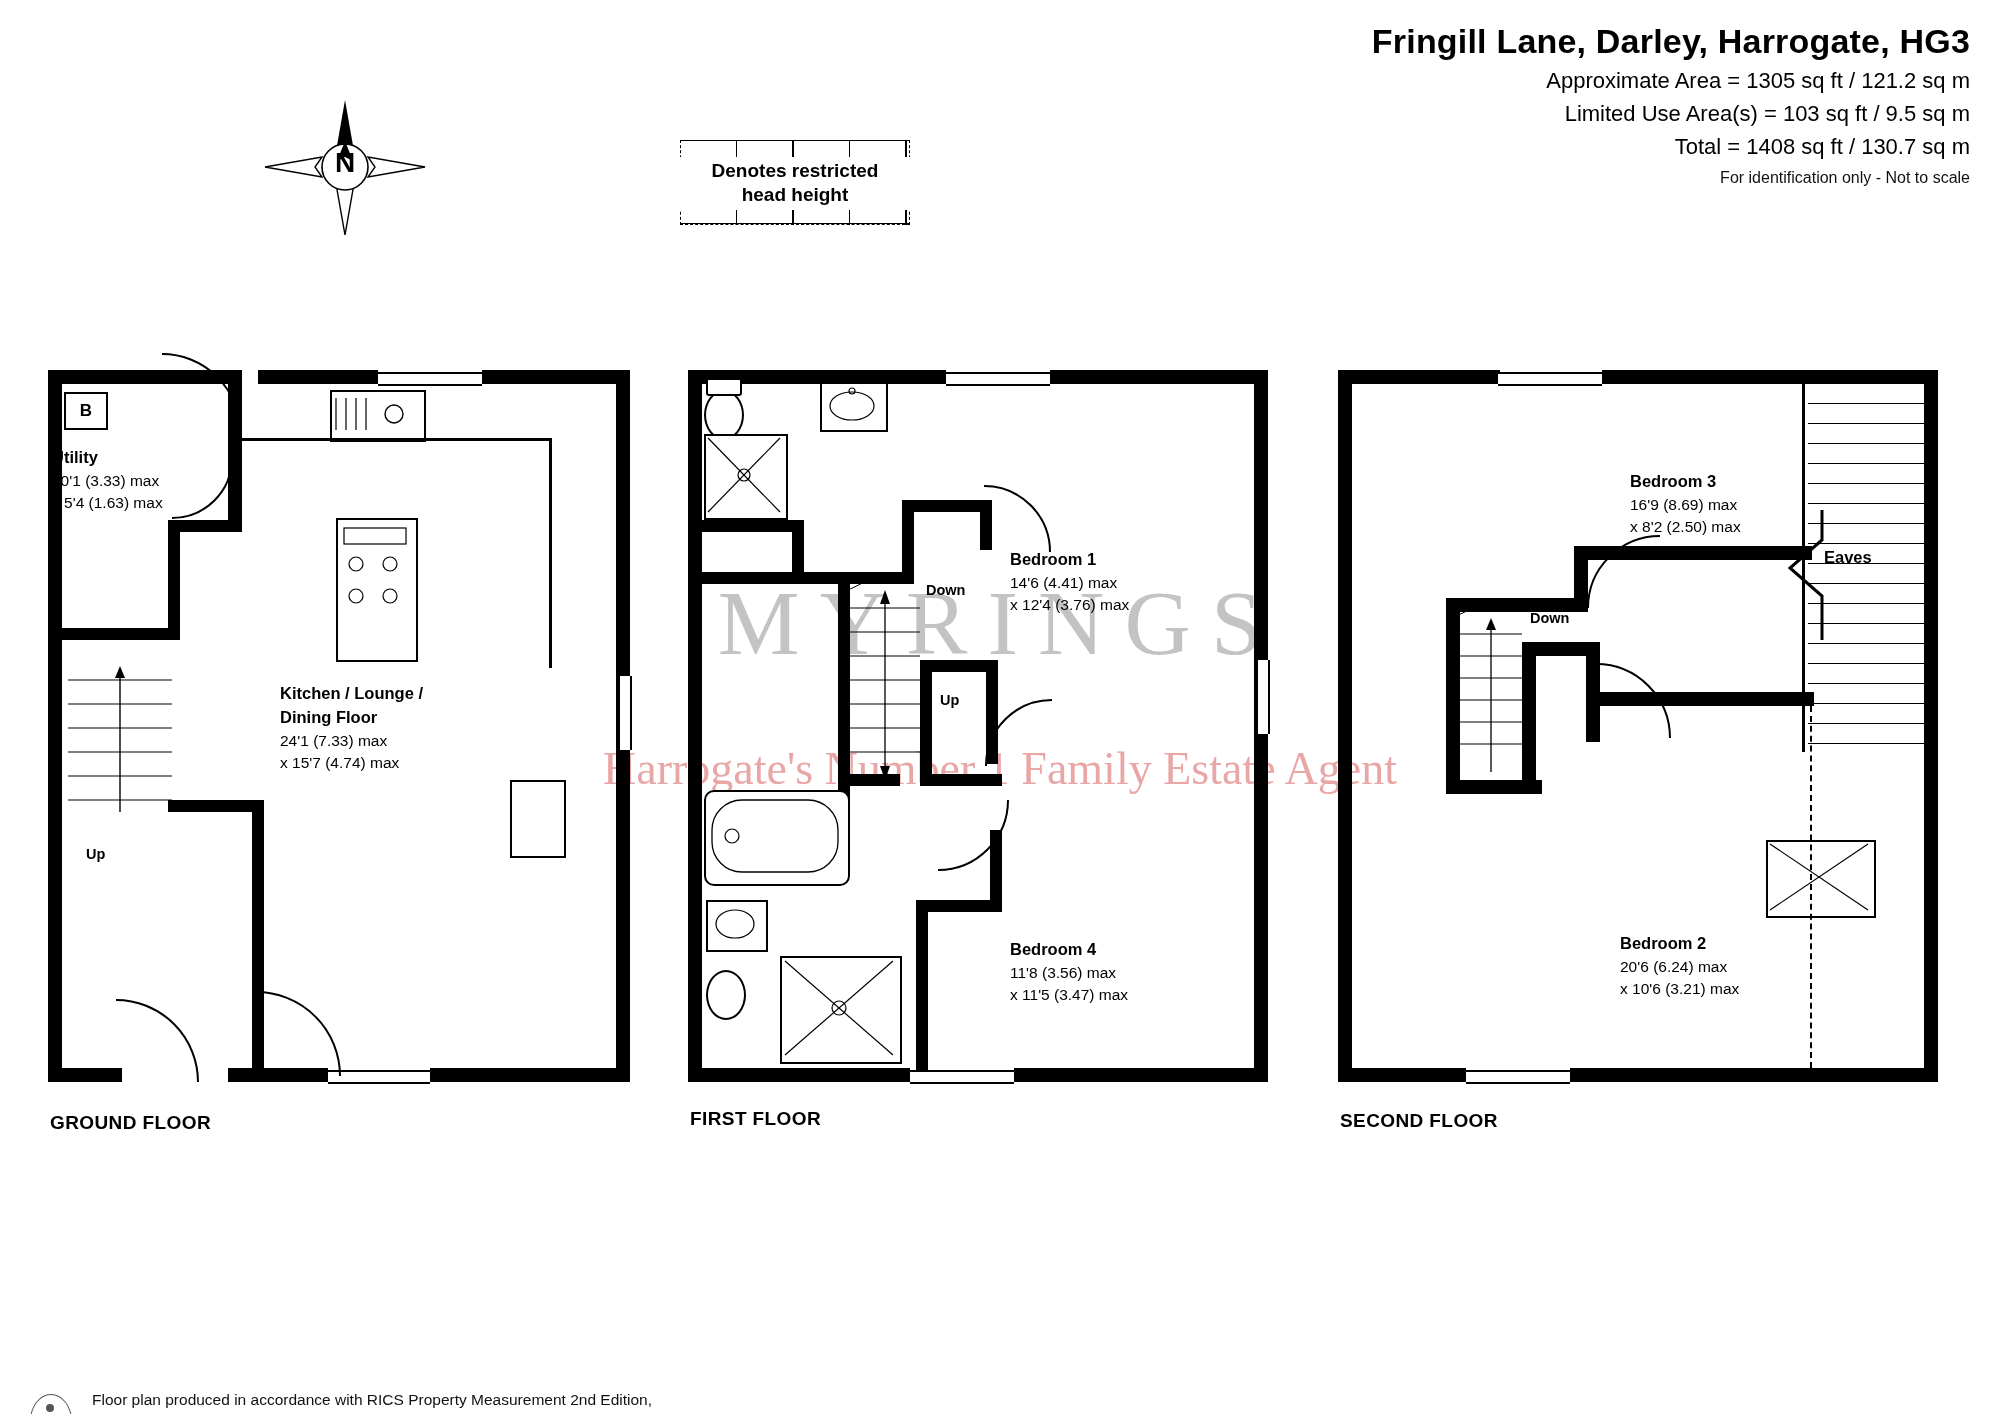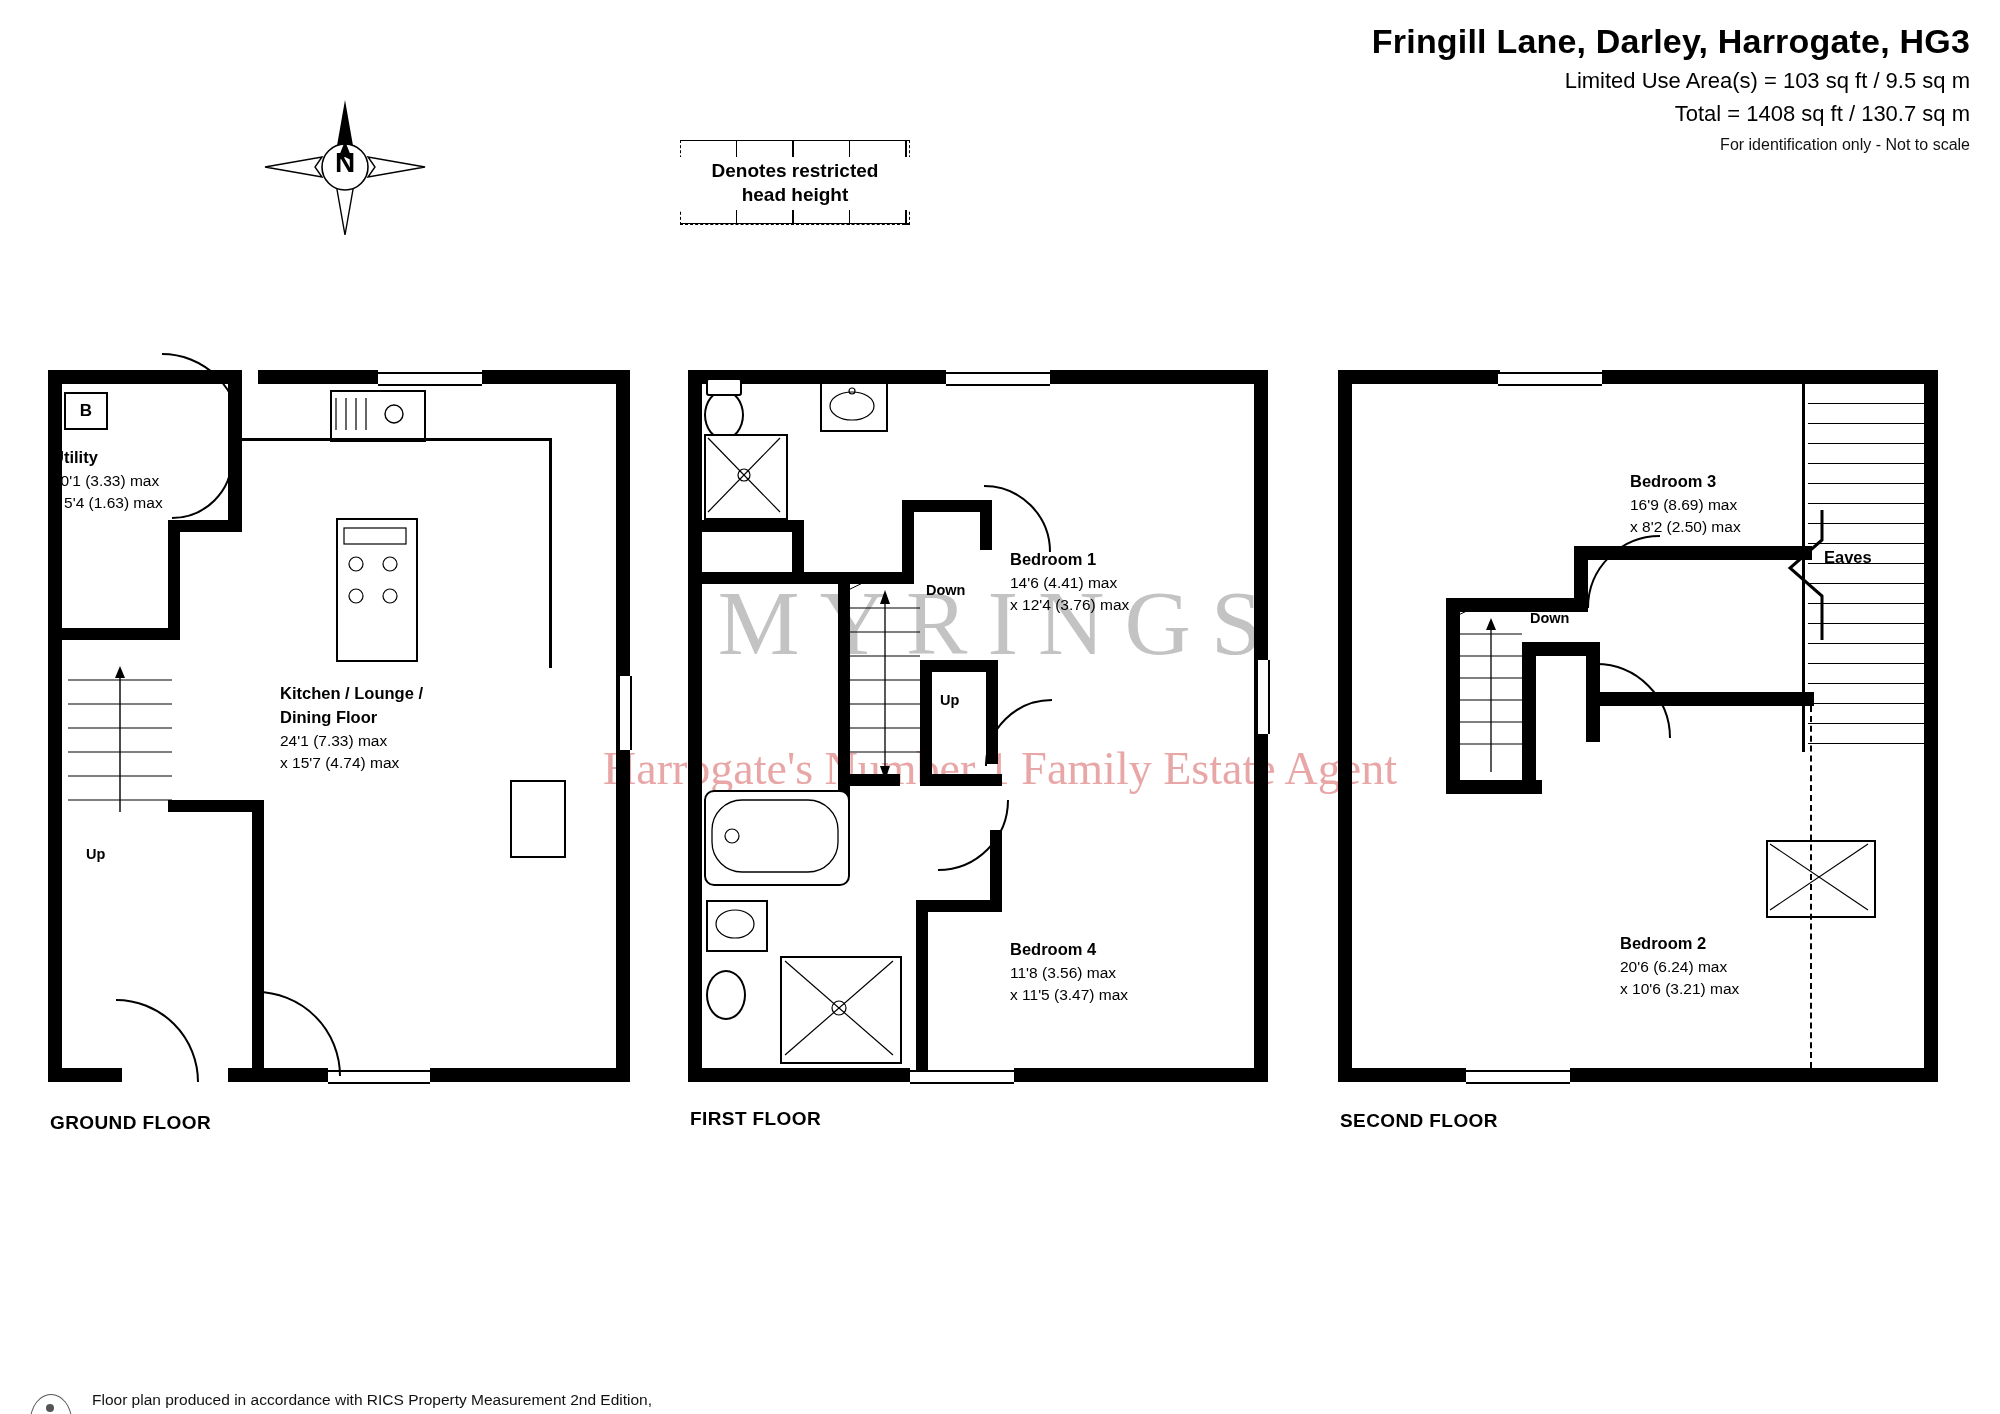--- a/index.html
+++ b/index.html
@@ -73,20 +73,21 @@
     position:absolute;left:16px;top:18px;width:8px;height:8px;border-radius:50%;background:#555;
   }
   #footer .txt{position:absolute;left:62px;top:2px;font-size:15.5px;line-height:1.5;color:#111;}
   .eaves-lbl{position:absolute;font-size:16.5px;font-weight:bold;}
 </style>
 </head>
 <body>
 
 <div class="abs" id="header">
   <div id="title">Fringill Lane, Darley, Harrogate, HG3</div>
+  <div class="area-line">Approximate Area = 1305 sq ft / 121.2 sq m</div>
   <div class="area-line">Limited Use Area(s) = 103 sq ft / 9.5 sq m</div>
   <div class="area-line">Total = 1408 sq ft / 130.7 sq m</div>
   <div id="ident">For identification only - Not to scale</div>
 </div>
 
 <div class="abs compass-wrap">
   <svg width="180" height="145" viewBox="0 0 180 145">
     <polygon points="90,5 80,62 90,55 100,62" fill="#000"></polygon>
     <polygon points="90,140 80,83 90,90 100,83" fill="#fff" stroke="#000" stroke-width="1.4"></polygon>
     <polygon points="10,72 67,62 60,72 67,82" fill="#fff" stroke="#000" stroke-width="1.4"></polygon>

